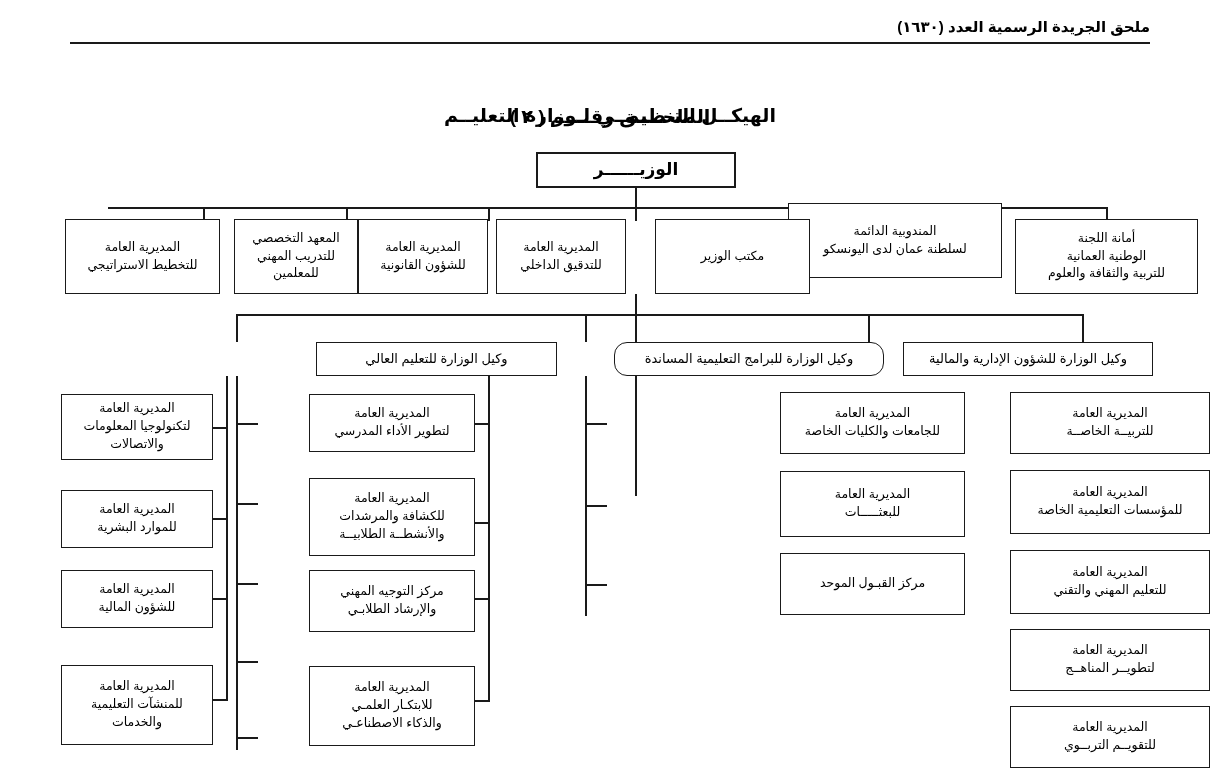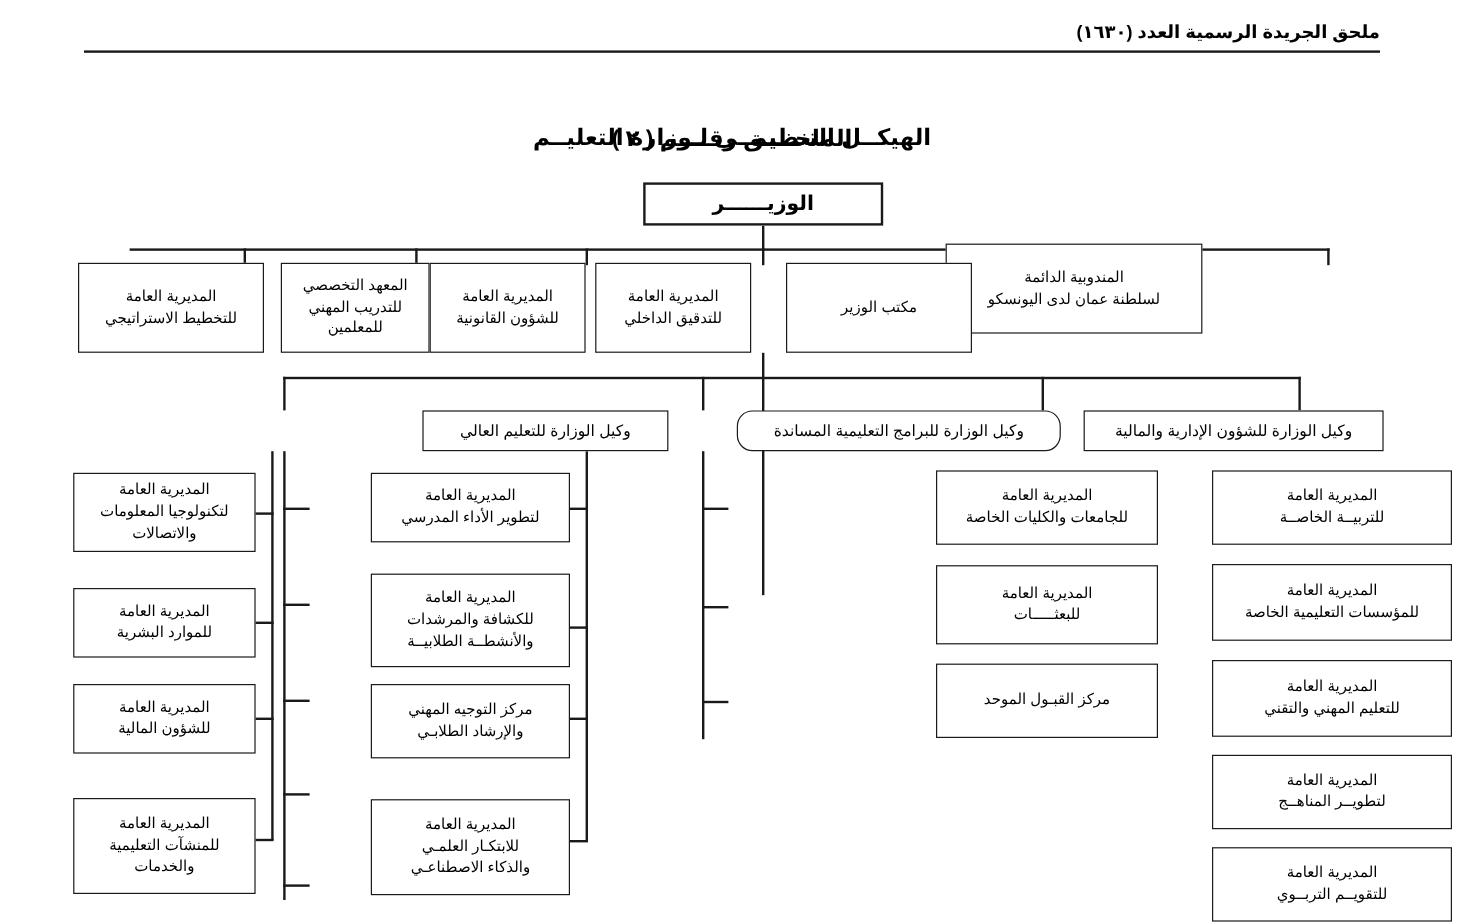--- a/index.html
+++ b/index.html
@@ -108,20 +108,23 @@
   <div class="ln bus" style="right:112px; top:207px; width:1000px;"></div>
 
   <div class="ln v" style="right:112px;  top:207px; height:14px;"></div>
   <div class="ln v" style="right:265px; top:207px; height:14px;"></div>
   <div class="ln v" style="right:418px; top:207px; height:14px;"></div>
   <div class="ln v" style="right:583px; top:207px; height:14px;"></div>
   <div class="ln v" style="right:730px; top:207px; height:14px;"></div>
   <div class="ln v" style="right:872px; top:207px; height:14px;"></div>
   <div class="ln v" style="right:1015px; top:207px; height:14px;"></div>
 
+  <div class="box" style="right:22px; top:219px; width:183px; height:75px;">
+    <span class="txt">أمانة اللجنة<br>الوطنية العمانية<br>للتربية والثقافة والعلوم</span>
+  </div>
   <div class="box" style="right:218px; top:203px; width:214px; height:75px;">
     <span class="txt">المندوبية الدائمة<br>لسلطنة عمان لدى اليونسكو</span>
   </div>
   <div class="box" style="right:410px; top:219px; width:155px; height:75px;">
     <span class="txt">مكتب الوزير</span>
   </div>
   <div class="box" style="right:594px; top:219px; width:130px; height:75px;">
     <span class="txt">المديرية العامة<br>للتدقيق الداخلي</span>
   </div>
   <div class="box" style="right:732px; top:219px; width:130px; height:75px;">
@@ -136,21 +139,21 @@
 
   <div class="ln v" style="right:583px; top:294px; height:202px;"></div>
 
   <div class="ln bus" style="right:136px; top:314px; width:848px;"></div>
 
   <div class="ln v" style="right:136px; top:314px; height:28px;"></div>
   <div class="ln v" style="right:350px; top:314px; height:28px;"></div>
   <div class="ln v" style="right:633px; top:314px; height:28px;"></div>
   <div class="ln v" style="right:982px; top:314px; height:28px;"></div>
 
-  <div class="box undersec" style="right:663px; top:342px; width:205px; height:34px;margin-left:26px;">
+  <div class="box undersec" style="right:663px; top:342px; width:241px; height:34px;margin-left:26px;">
     <span class="txt">وكيل الوزارة للتعليم العالي</span>
   </div>
   <div class="box undersec" style="right:336px; top:342px; width:270px; height:34px;border-radius:13px;">
     <span class="txt">وكيل الوزارة للبرامج التعليمية المساندة</span>
   </div>
   <div class="box undersec" style="right:67px; top:342px; width:250px; height:34px;">
     <span class="txt">وكيل الوزارة للشؤون الإدارية والمالية</span>
   </div>
 
   <div class="ln v" style="right:982px; top:376px; height:374px;"></div>

